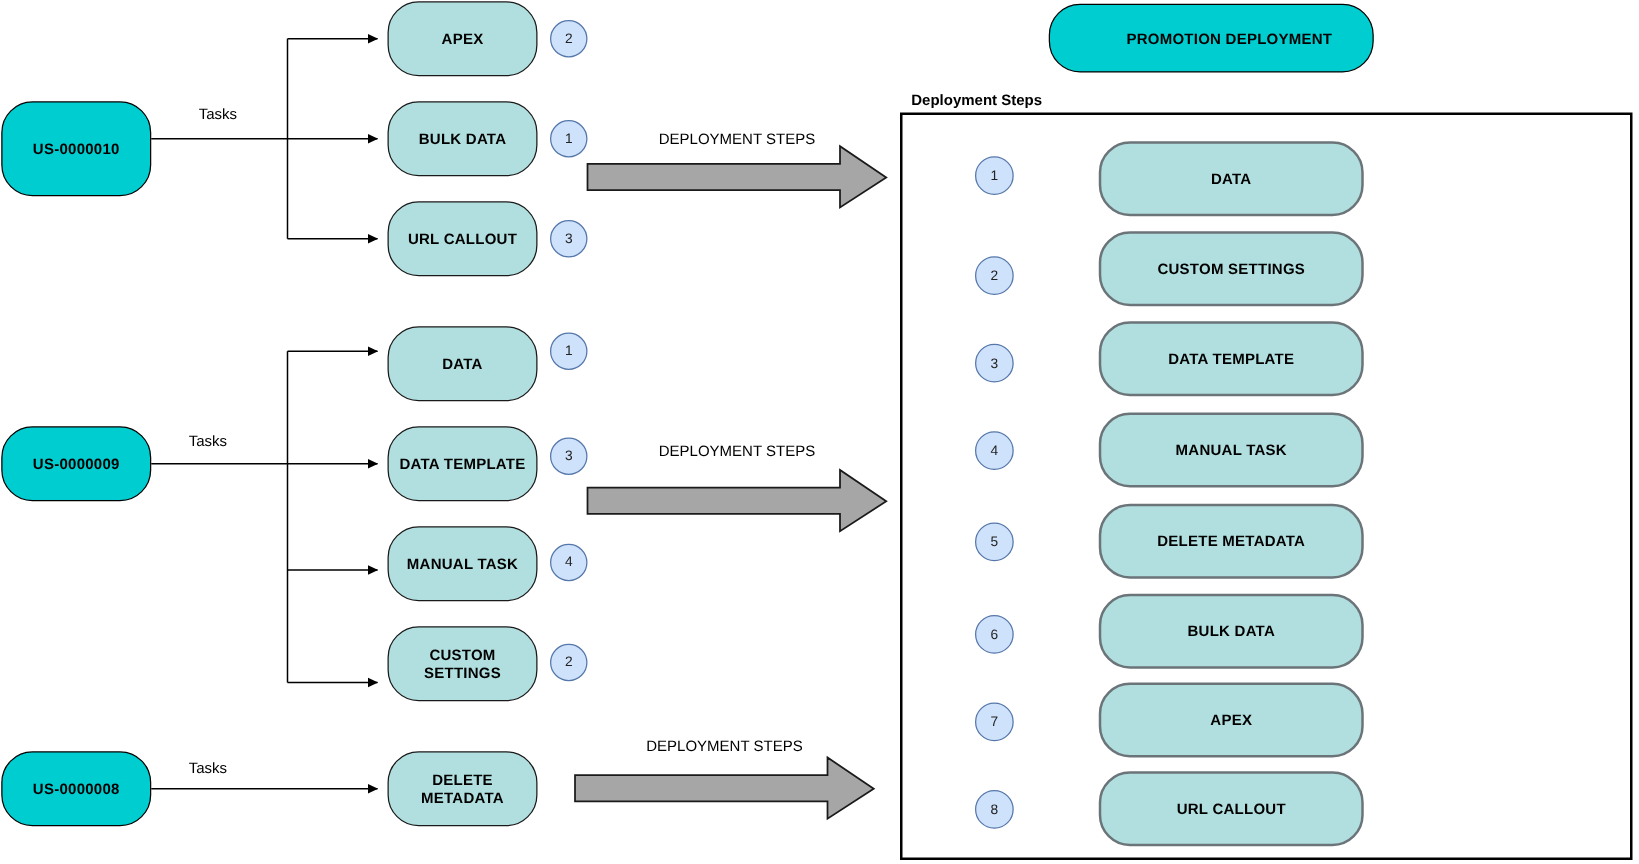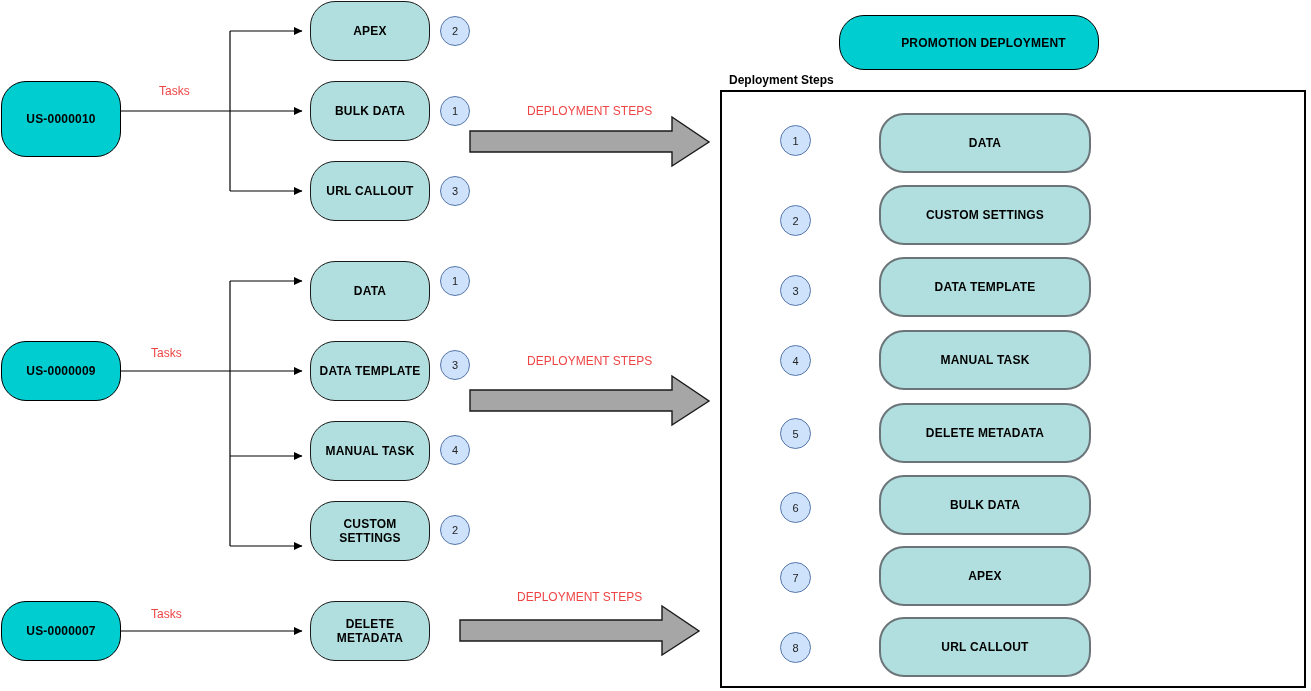--- a/index.html
+++ b/index.html
@@ -71,21 +71,21 @@
     align-items: center;
     justify-content: center;
     font-size: 11px;
     color: #222222;
   }
 
   
   .label {
     position: absolute;
     font-size: 12px;
-    color: #ef4444;
+    color: #000000;
     white-space: nowrap;
   }
   .label.bold {
     font-weight: bold;
     color: #000000;
   }
 
   
   .panel {
     position: absolute;
@@ -176,29 +176,29 @@
   <div class="badge" style="left:440px; top:350px; width:30px; height:30px;">3</div>
 
   <div class="node task-box" style="left:310px; top:421px; width:120px; height:60px;">MANUAL TASK</div>
   <div class="badge" style="left:440px; top:435px; width:30px; height:30px;">4</div>
 
   <div class="node task-box" style="left:310px; top:501px; width:120px; height:60px;">CUSTOM SETTINGS</div>
   <div class="badge" style="left:440px; top:515px; width:30px; height:30px;">2</div>
 
   <div class="label" style="left:527px; top:354px;">DEPLOYMENT STEPS</div>
 
-  <div class="node us-box" style="left:1px;  top:601px; width:120px; height:60px;">US-0000007</div>
+  <div class="node us-box" style="left:1px;  top:601px; width:120px; height:60px;">US-0000008</div>
 
   <div class="label" style="left:151px; top:607px;">Tasks</div>
 
   <div class="node task-box" style="left:310px; top:601px; width:120px; height:60px;">DELETE METADATA</div>
 
   <div class="label" style="left:517px; top:590px;">DEPLOYMENT STEPS</div>
 
-  <div class="node us-box" style="left:839px; top:15px; width:260px; height:55px;padding-left:29px;">PROMOTION DEPLOYMENT</div>
+  <div class="node us-box" style="left:839px; top:3px; width:260px; height:55px;padding-left:29px;">PROMOTION DEPLOYMENT</div>
 
   <div class="label bold" style="left:729px; top:73px;">Deployment Steps</div>
 
   <div class="panel" style="left:720px; top:90px; width:586px; height:598px;"></div>
 
   <div class="badge" style="left:780px; top:125px; width:31px; height:31px;">1</div>
   <div class="node step-box" style="left:879px; top:113px; width:212px; height:60px;">DATA</div>
 
   <div class="badge" style="left:780px; top:205px; width:31px; height:31px;">2</div>
   <div class="node step-box" style="left:879px; top:185px; width:212px; height:60px;">CUSTOM SETTINGS</div>

